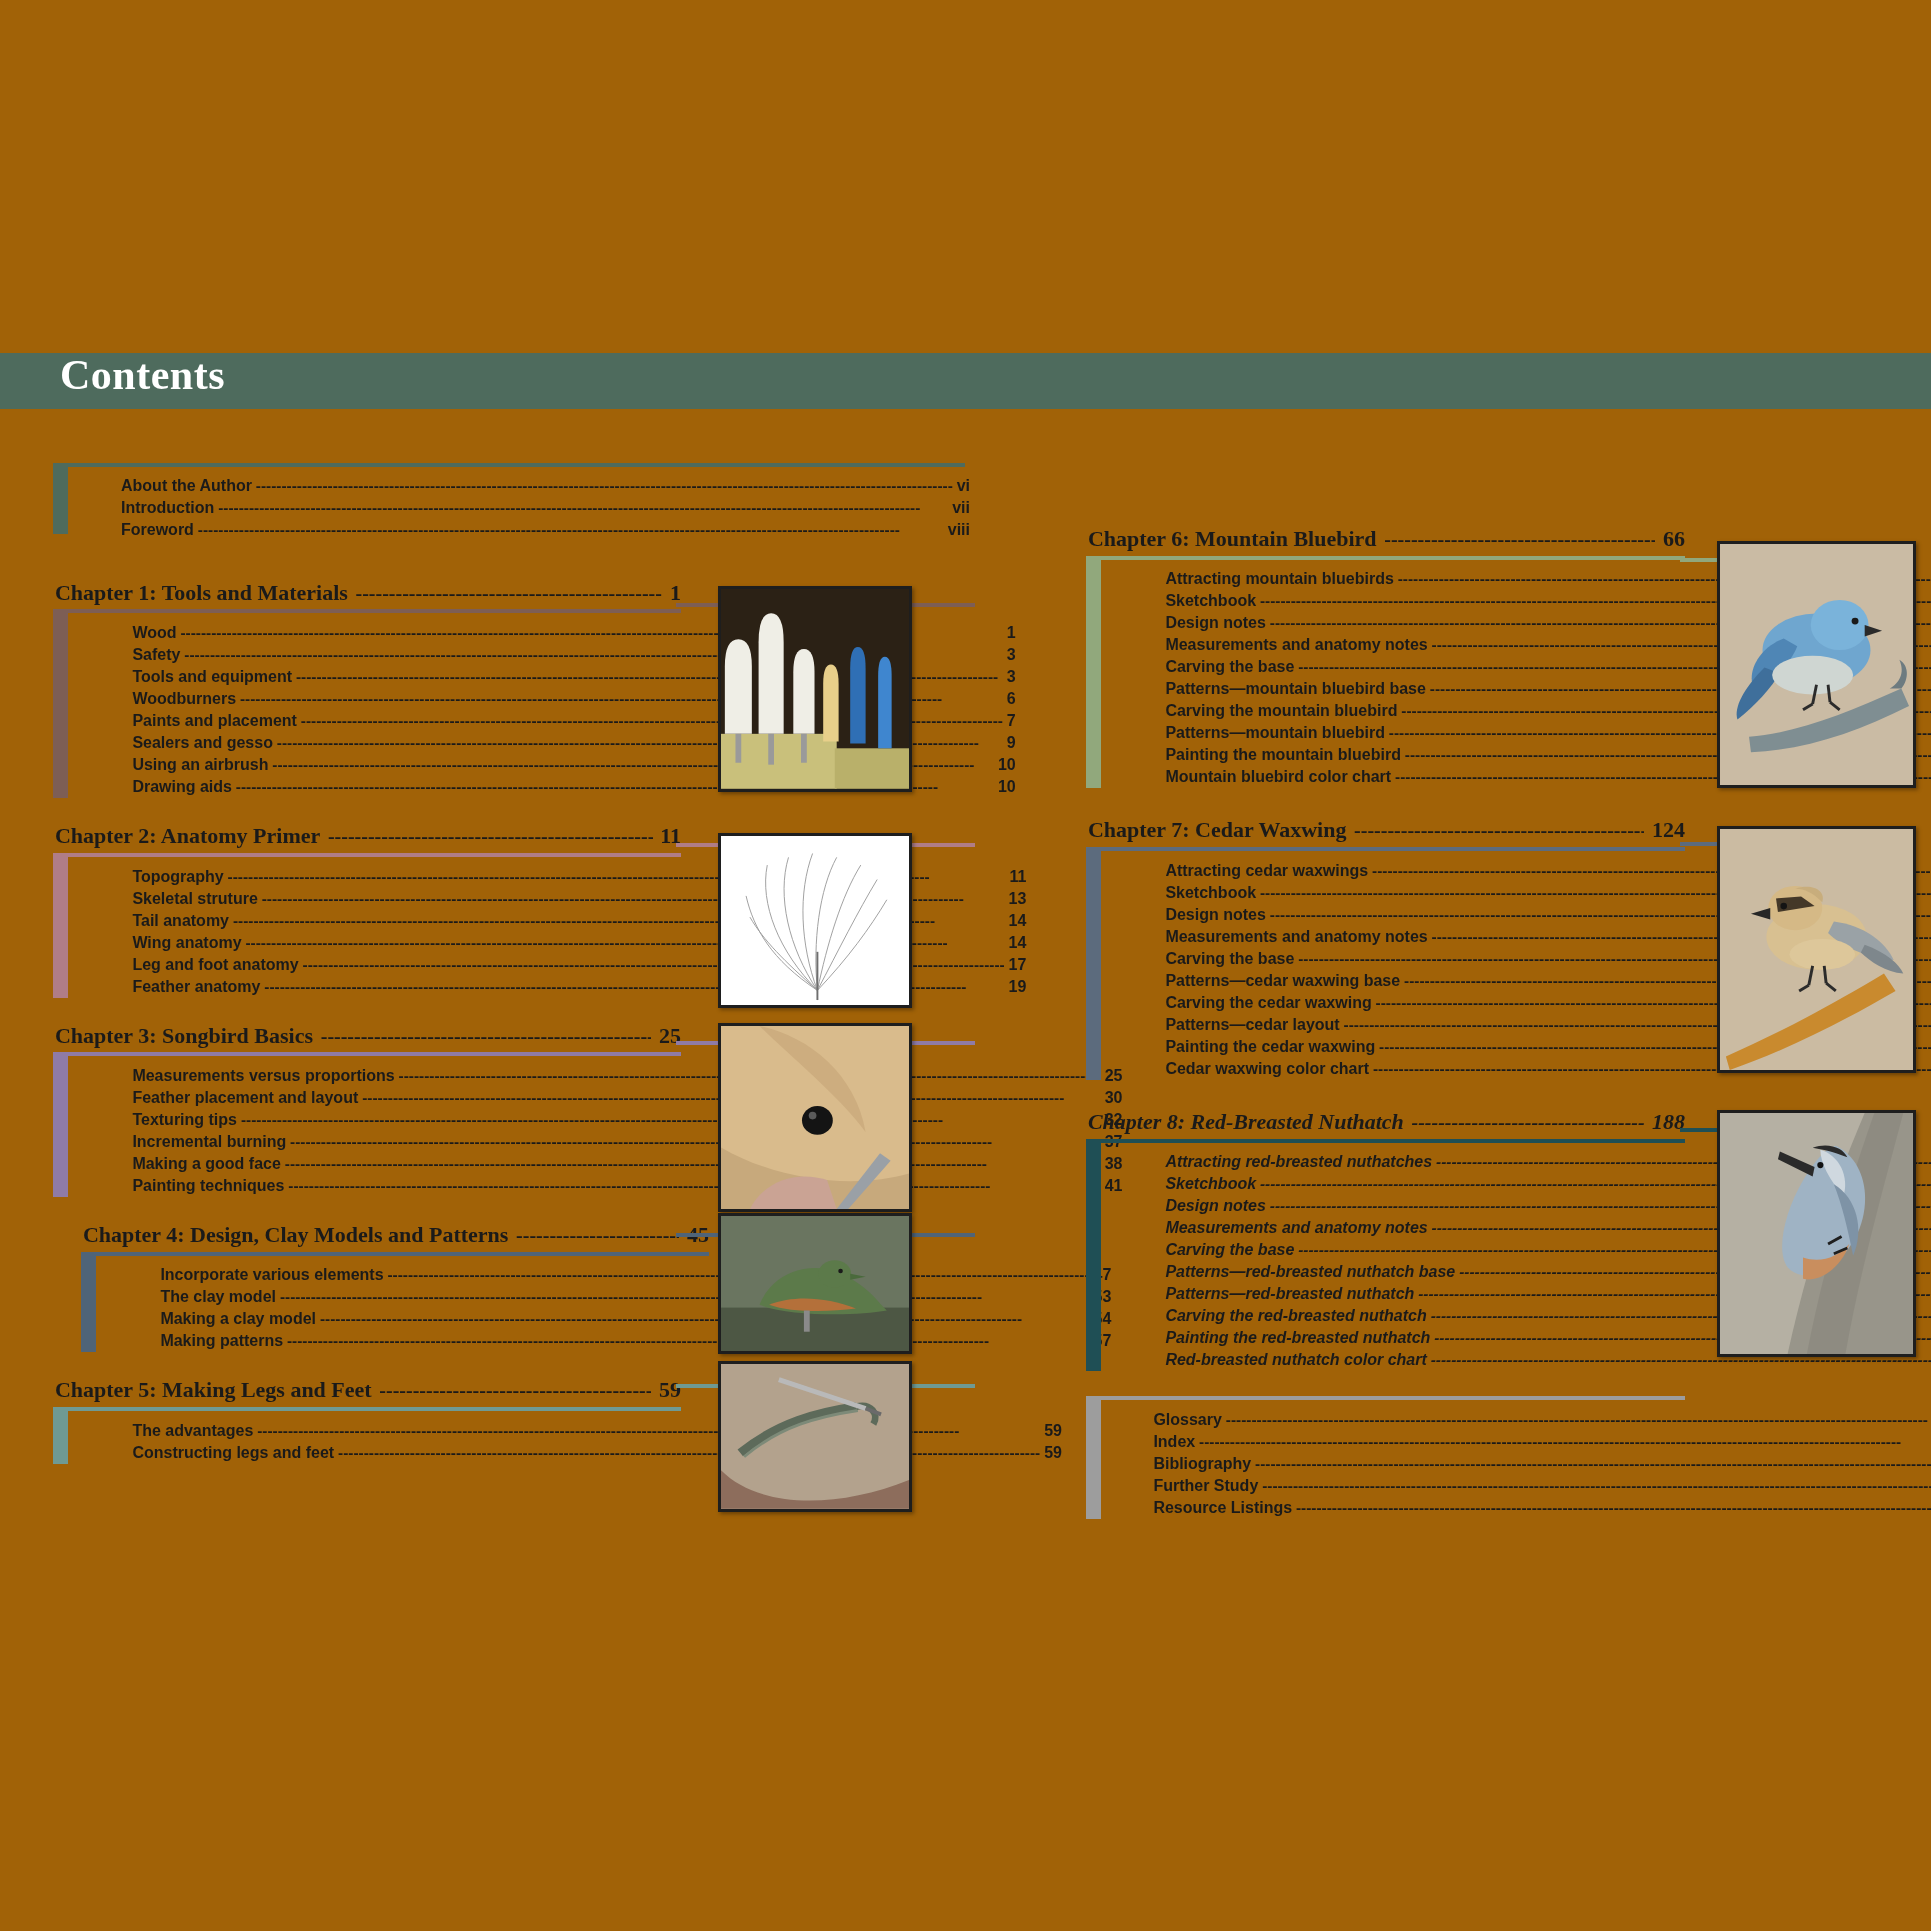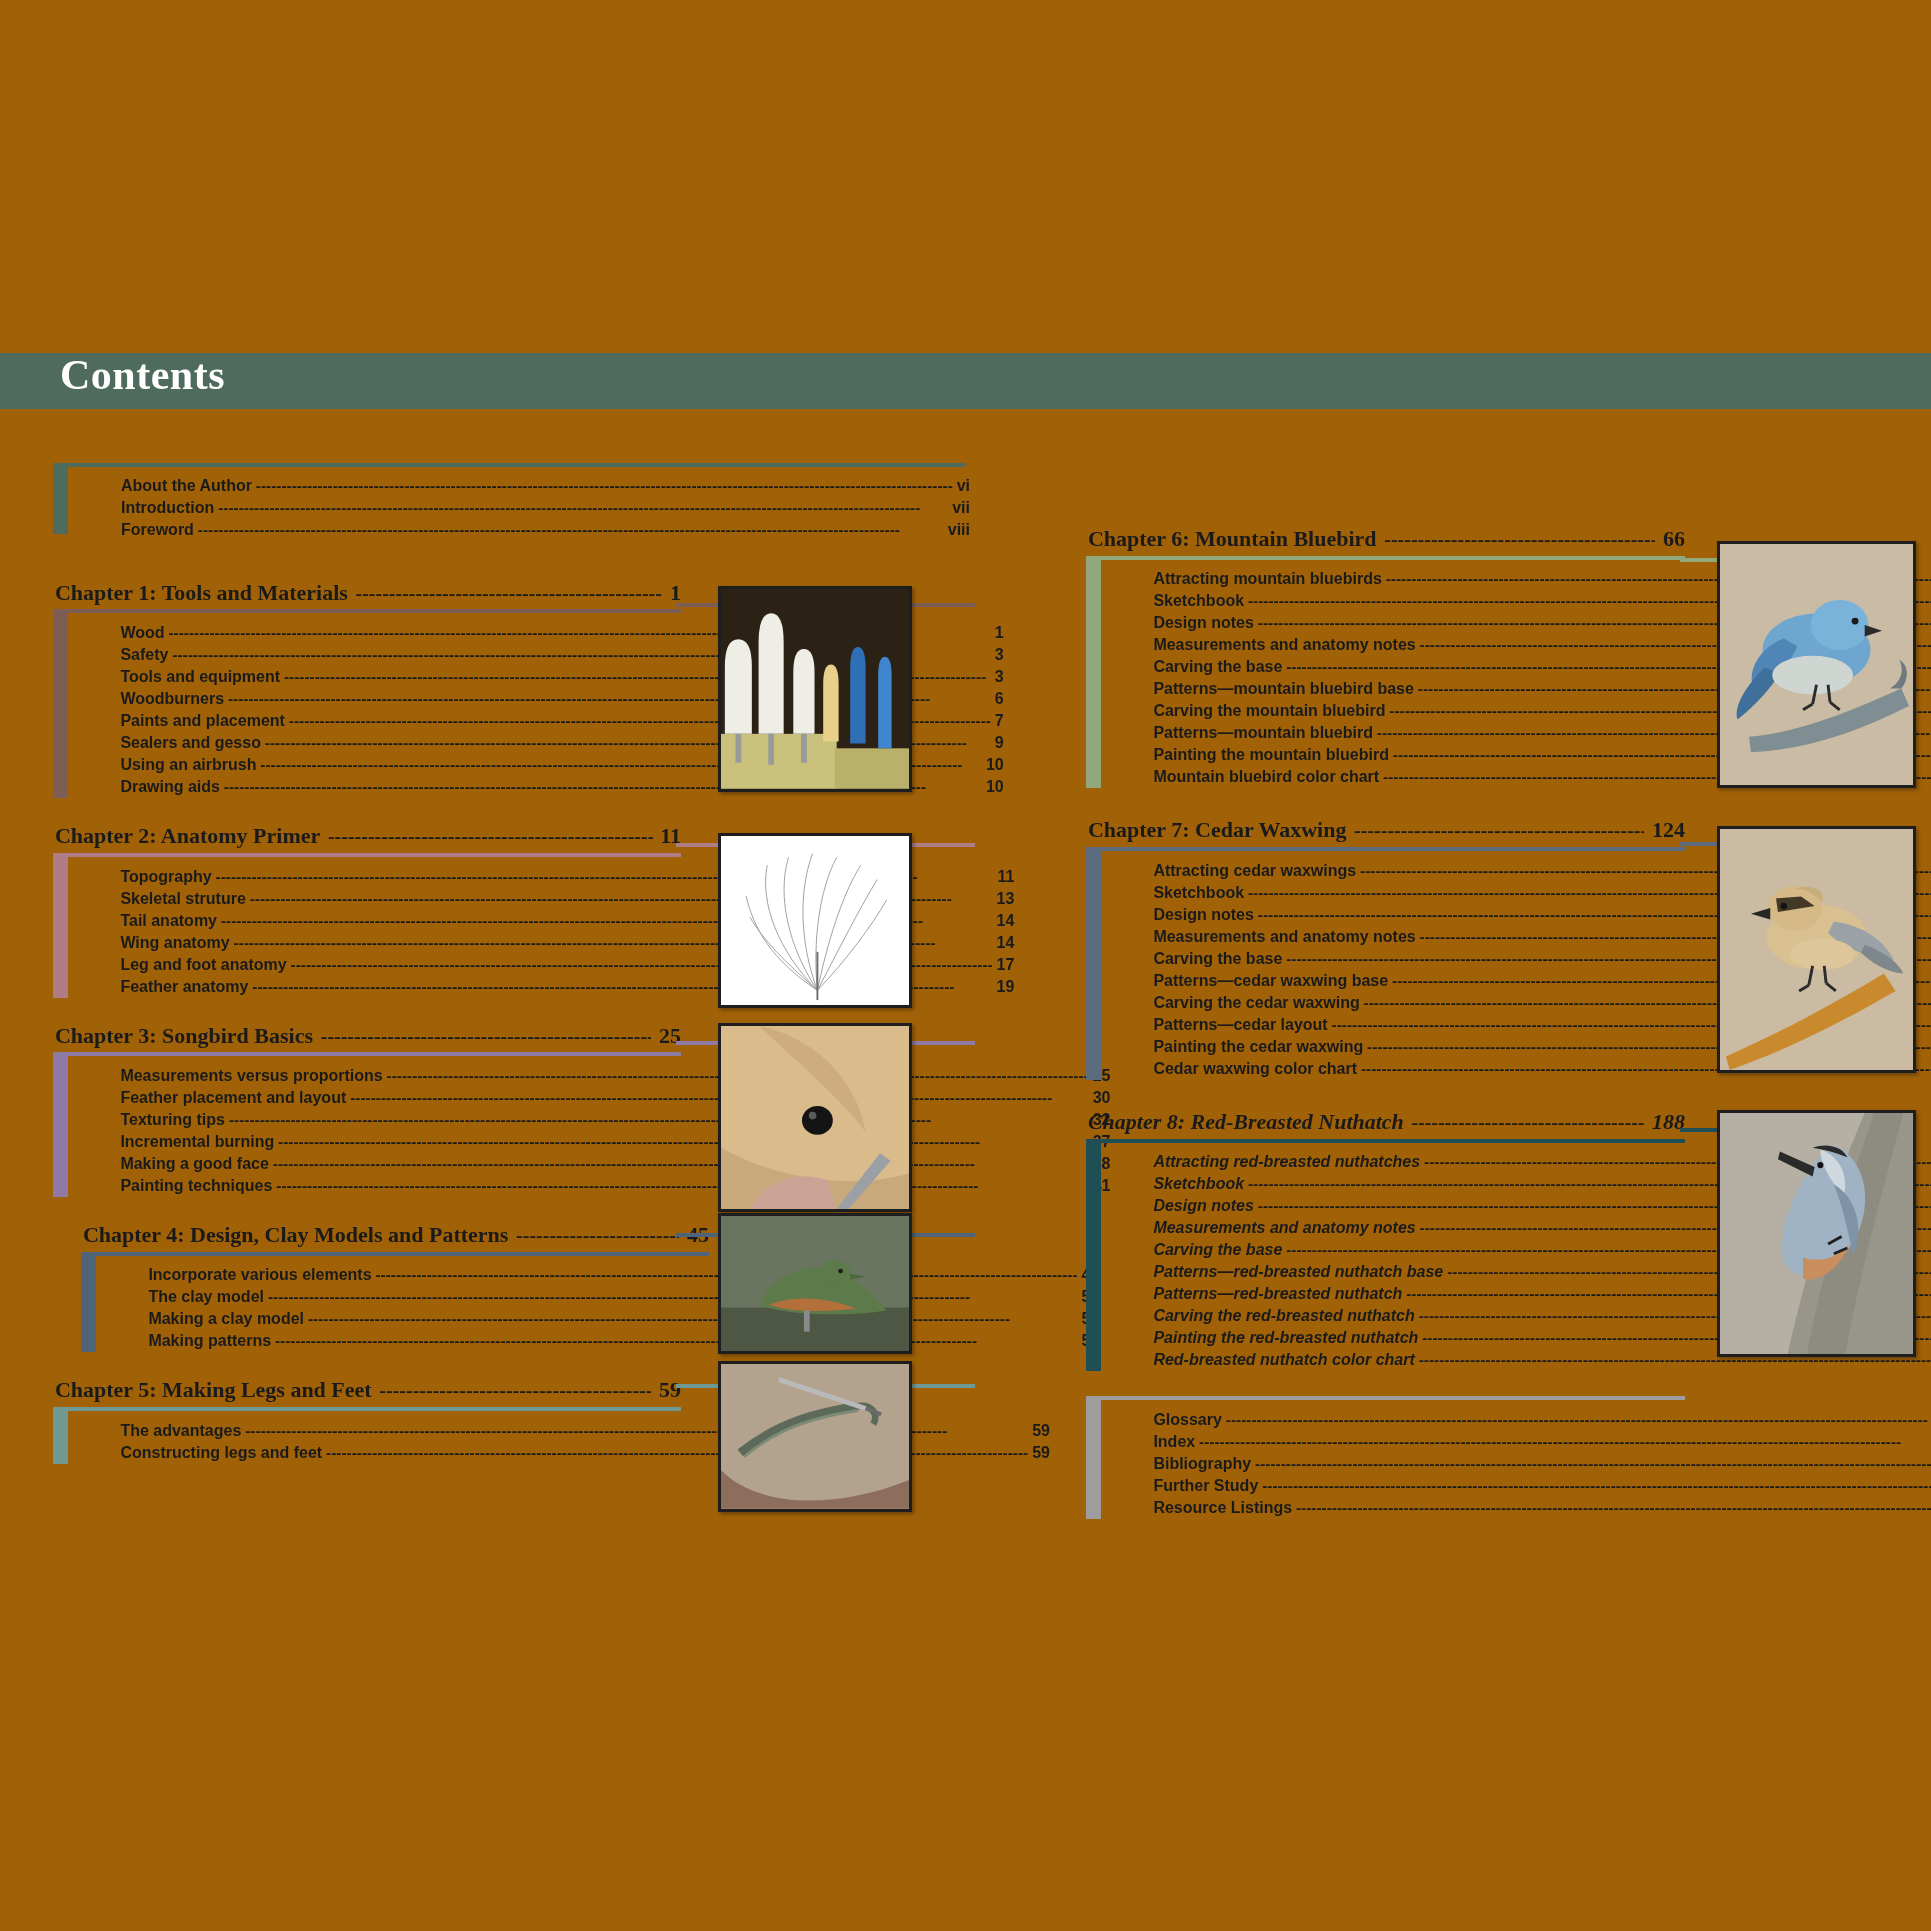--- a/index.html
+++ b/index.html
@@ -29,21 +29,21 @@
               letter-spacing:0px;margin:0 3.9px;font-size:15.4px;}
   .line .pg{flex:0 0 auto;text-align:right;}
 
   
   .chap{position:relative;margin-bottom:25px;}
   .chap-head{display:flex;align-items:baseline;font-size:22px;font-weight:bold;color:#1a1a1a;
              font-family:"Liberation Serif",serif;white-space:nowrap;padding-left:1.9px;text-align:right;}
   .chap-head .dots{flex:1 1 auto;overflow:hidden;margin:0 7.7px;font-size:20px;letter-spacing:0px;}
   .chap-head .pg{flex:0 0 auto;}
   .chap-rule{height:3.9px;width:100%;margin-top:3.9px;}
-  .chap-body{display:flex;}
+  .chap-body{display:flex;gap:12px;}
   .chap-bar{width:15.4px;flex:0 0 15.4px;}
   .chap-items{flex:1 1 auto;padding-left:52px;padding-top:8.7px;}
 
   
   .col-right .chap-head{font-size:22px;}
 
   
   .photo{position:absolute;border:3.9px solid #1e1e1e;background:#ccc;box-shadow:1.9px 1.9px 3.9px rgba(0,0,0,.35);}
   .photo .inner{width:100%;height:100%;position:relative;overflow:hidden;}
 

